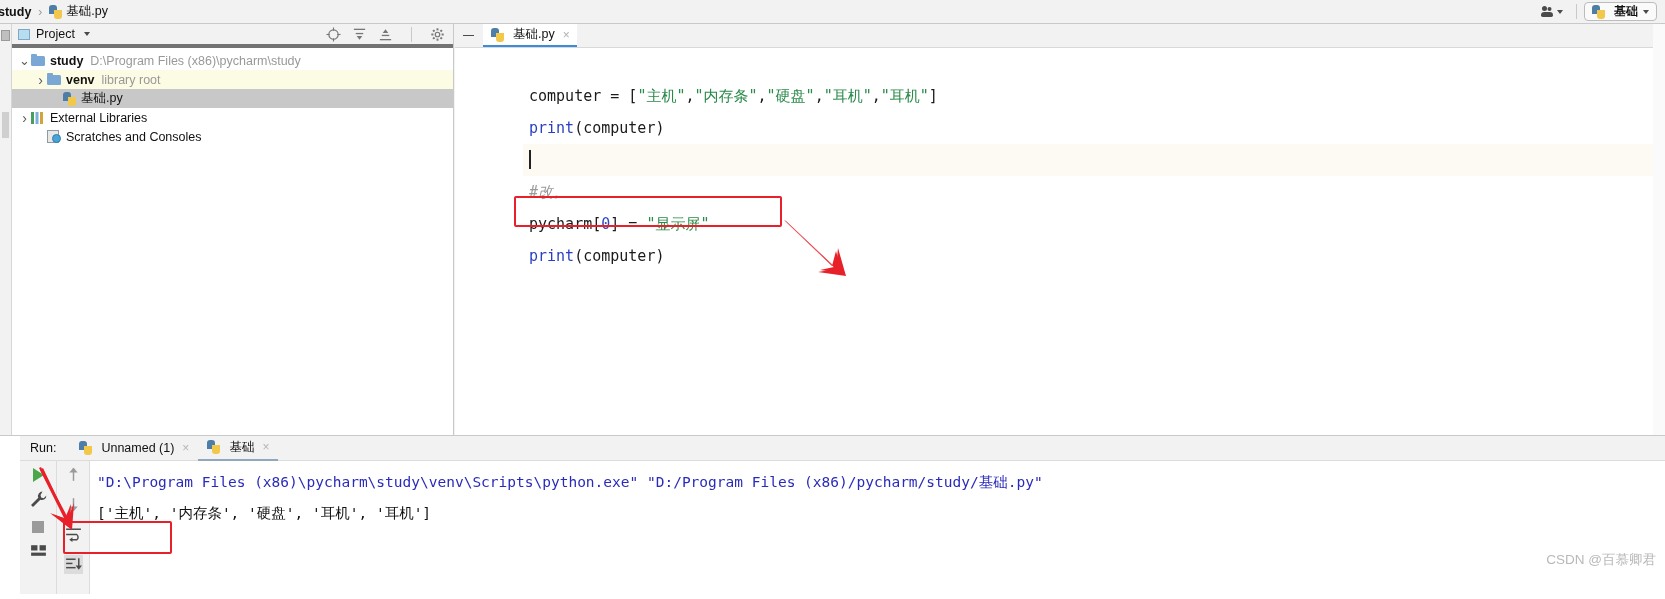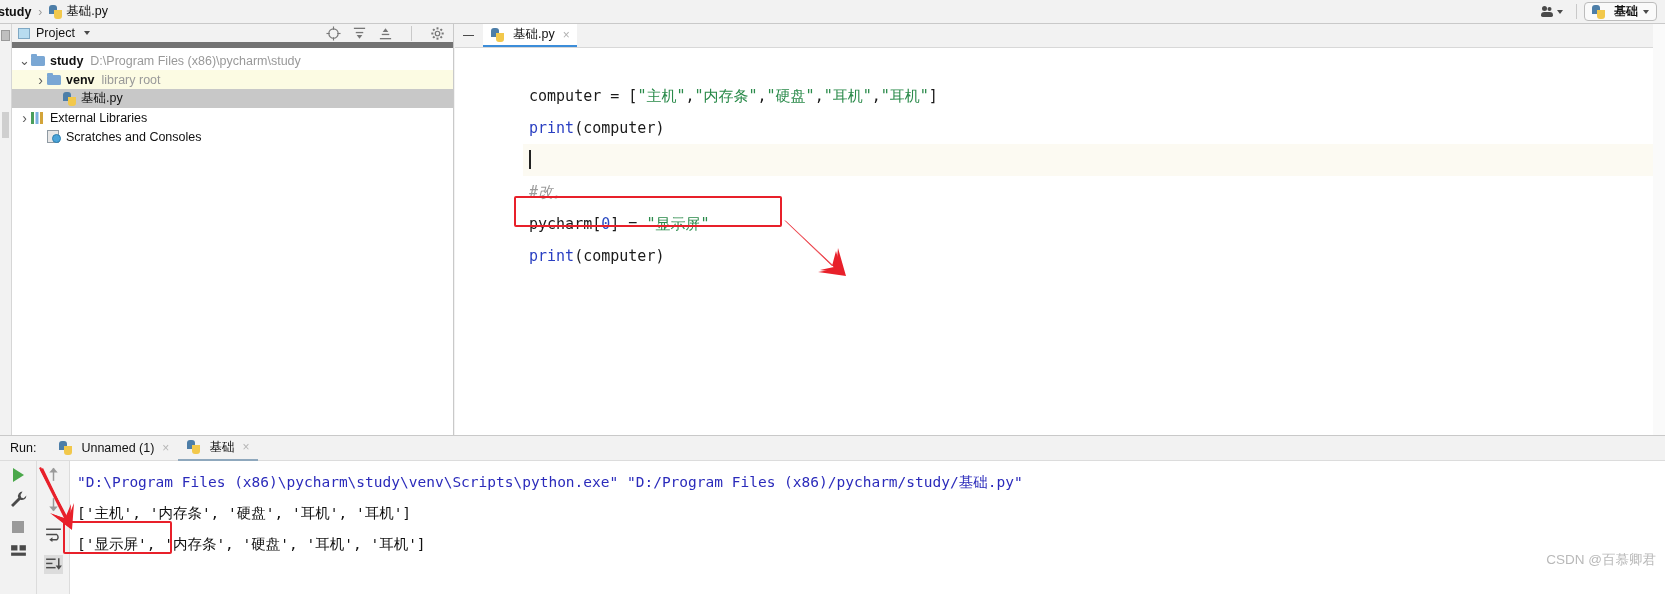--- a/index.html
+++ b/index.html
@@ -72,21 +72,21 @@
   }
   .leftrail .vtab2 {
     position:absolute; left:2px; top:88px; width:7px; height:26px;
     background:#cfcfcf;
   }
   .projpanel {
     position:absolute; left:12px; top:24px; width:442px; height:411px;
     background:#ffffff; border-right:1px solid #c9c9c9;
   }
   .proj-header {
-    height:24px; background:#f2f2f2; border-bottom:6px solid #737373;
+    height:24px; background:#f2f2f2; border-bottom:4px solid #737373;
     display:flex; align-items:center; padding:0 6px;
   }
   .proj-title { font-size:12.5px; color:#111; margin-left:6px; }
   .proj-sq {
     width:12px; height:11px; background:#b8dcf0; border:1px solid #7fa8c4;
   }
   .proj-caret { margin-left:9px; }
   .proj-tools { margin-left:auto; display:flex; align-items:center; gap:11px; padding-right:2px; }
   .tool-ic { width:15px; height:15px; position:relative; opacity:.78; }
 
@@ -185,21 +185,21 @@
     border:2px solid #e8202a; border-radius:2px; pointer-events:none;
   }
   .redbox-out {
     position:absolute; left:63px; top:521px; width:109px; height:33px;
     border:2px solid #e8202a; border-radius:2px; pointer-events:none;
   }
 
   
   .runpanel {
     position:absolute; left:0; top:435px; width:1665px; height:164px;
-    background:#ffffff; border-top:1px solid #c9c9c9;
+    background:#ffffff; border-top:1px solid #c9c9c9;padding-left:20px;
   }
   .run-tabbar {
     height:25px; background:#f2f2f2; display:flex; align-items:center;
     padding-left:10px; gap:0px; border-bottom:1px solid #dcdcdc;
   }
   .run-label { font-size:12.5px; color:#111; margin-right:14px; }
   .rtab {
     display:flex; align-items:center; gap:5px; height:25px; padding:0 9px;
     font-size:12.5px; color:#111;
   }
@@ -444,21 +444,20 @@
               <line x1="2" y1="8" x2="8" y2="8" stroke="#4a4a4a" stroke-width="1.4"></line>
               <line x1="2" y1="12" x2="11" y2="12" stroke="#4a4a4a" stroke-width="1.4"></line>
               <path d="M14 3 L14 12" stroke="#4a4a4a" stroke-width="1.4"></path>
               <path d="M14 14 L11 10 L17 10 Z" fill="#4a4a4a"></path>
             </svg>
         </span>
       </div>
       <div class="console" id="console-root">
           <div class="cout">"D:\Program Files (x86)\pycharm\study\venv\Scripts\python.exe" "D:/Program Files (x86)/pycharm/study/基础.py"</div>
           <div class="cout dark">['主机', '内存条', '硬盘', '耳机', '耳机']</div>
-          <div class="cout dark">['显示屏', '内存条', '硬盘', '耳机', '耳机']</div>
         </div>
     </div>
 
     <div class="watermark">CSDN @百慕卿君</div>
     <div class="botscroll"></div>
   </div>
 
   <div class="redbox-out"></div>
 
   <svg class="arrow-big" style="left:38px; top:466px;" width="44" height="68" viewBox="0 0 44 68">

